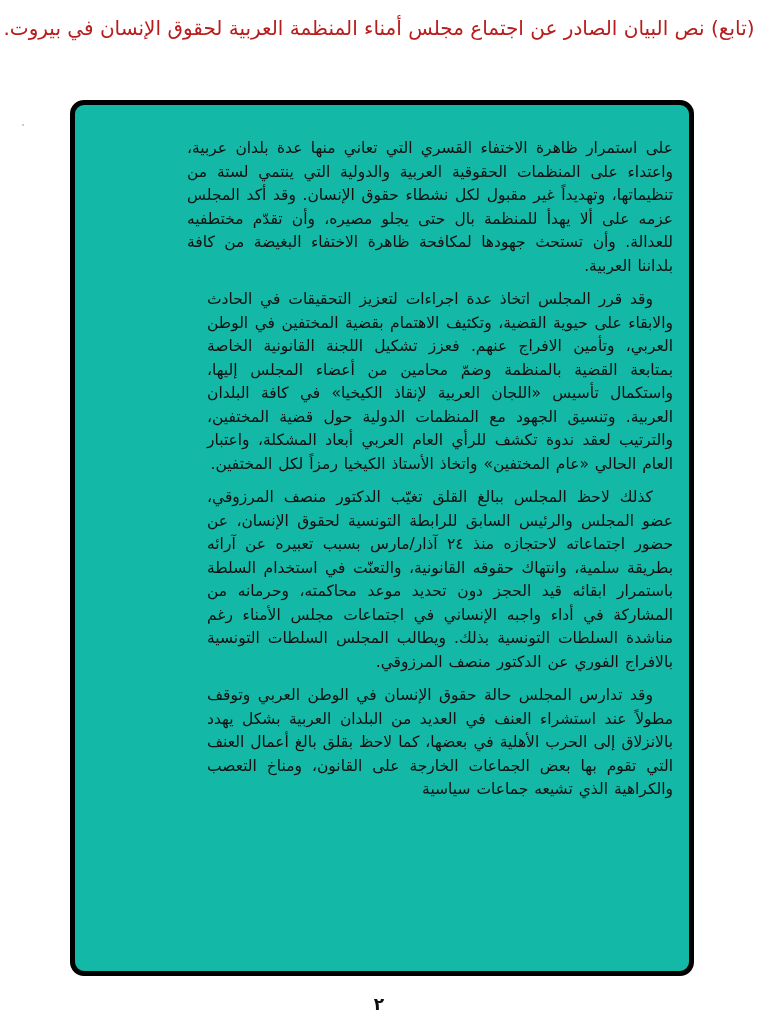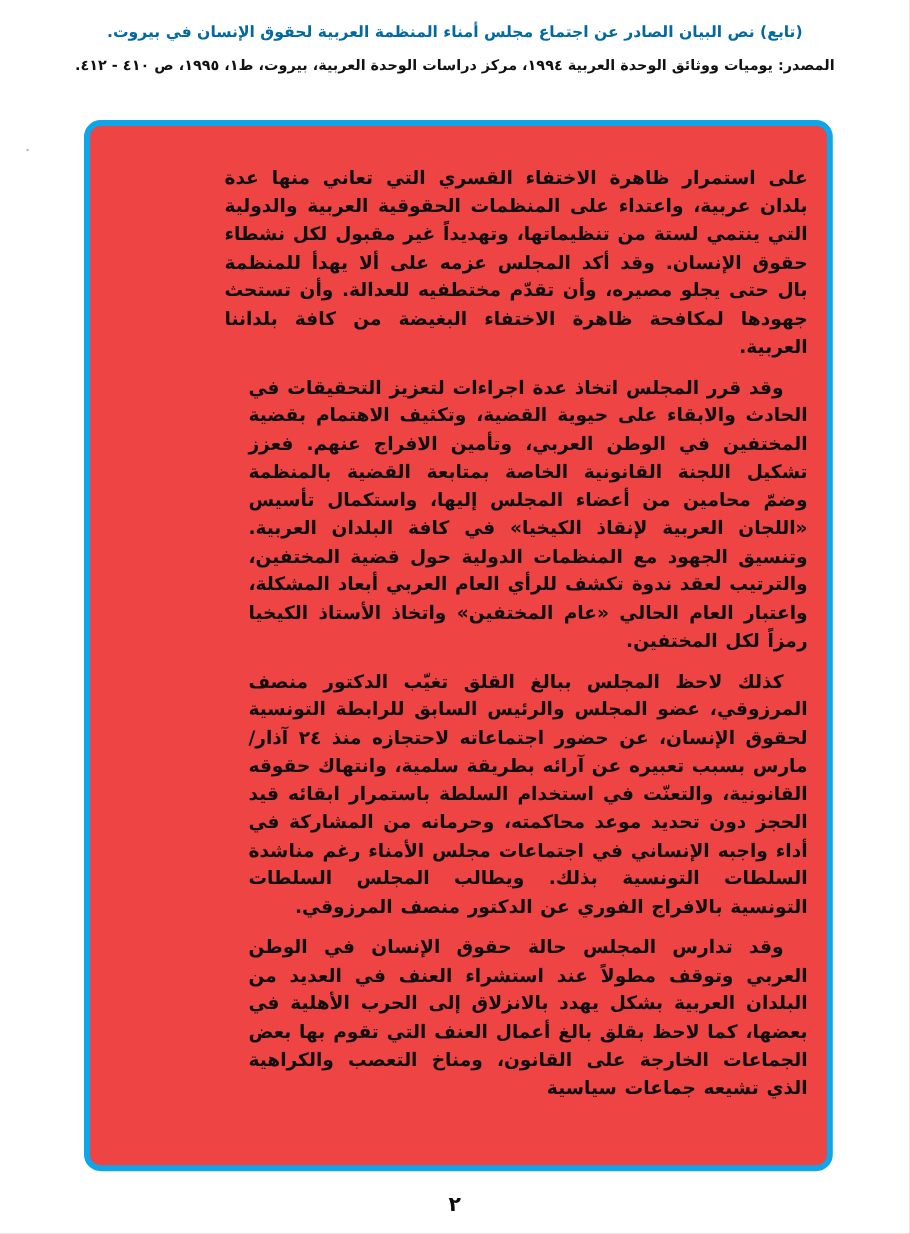--- a/index.html
+++ b/index.html
@@ -9,41 +9,40 @@
     font-family:"DejaVu Sans", sans-serif;
     color:#141414;
   }
   .page-header {
     position:absolute;
     top:16px; left:0; right:0;
     text-align:center;
     direction:rtl;
   }
   .header-title {
-    font-size:13px;
-    font-weight:bold;
-    color:#0369a1;
+    font-size:20px;
+    font-weight:normal;
+    color:#b91c1c;
     letter-spacing:0;
     line-height:24px;
   }
   .header-source {
     margin-top:5px;
     font-size:12px;
     font-weight:bold;
     color:#111;
     line-height:18px;
   }
   .content-box {
     position:absolute;
     left:70px; top:100px;
     width:624px; height:876px;
-    border:5px solid #0ea5e9;
+    border:5px solid #000000;
     border-radius:14px;
-    background:#ef4444;
-    font-weight:bold;
+    background:#14b8a6;
   }
   .text-column {
     position:absolute;
     top:32px;
     right:16px;
     width:486px;
     direction:rtl;
     text-align:justify;
     font-size:15.5px;
     line-height:23.5px;
@@ -67,21 +66,20 @@
     width:2px; height:2px;
     background:#bbb;
     border-radius:50%;
   }
 </style>
 </head>
 <body>
 
 <header class="page-header">
   <div class="header-title">(تابع) نص البيان الصادر عن اجتماع مجلس أمناء المنظمة العربية لحقوق الإنسان في بيروت.</div>
-  <div class="header-source">المصدر: يوميات ووثائق الوحدة العربية ١٩٩٤، مركز دراسات الوحدة العربية، بيروت، ط١، ١٩٩٥، ص ٤١٠ - ٤١٢.</div>
 </header>
 
 <span class="margin-dot"></span>
 
 <section class="content-box">
   <div class="text-column">
     <p>على استمرار ظاهرة الاختفاء القسري التي تعاني منها عدة بلدان عربية، واعتداء على المنظمات الحقوقية العربية والدولية التي ينتمي لستة من تنظيماتها، وتهديداً غير مقبول لكل نشطاء حقوق الإنسان. وقد أكد المجلس عزمه على ألا يهدأ للمنظمة بال حتى يجلو مصيره، وأن تقدّم مختطفيه للعدالة. وأن تستحث جهودها لمكافحة ظاهرة الاختفاء البغيضة من كافة بلداننا العربية.</p>
     <p class="indent">وقد قرر المجلس اتخاذ عدة اجراءات لتعزيز التحقيقات في الحادث والابقاء على حيوية القضية، وتكثيف الاهتمام بقضية المختفين في الوطن العربي، وتأمين الافراج عنهم. فعزز تشكيل اللجنة القانونية الخاصة بمتابعة القضية بالمنظمة وضمّ محامين من أعضاء المجلس إليها، واستكمال تأسيس «اللجان العربية لإنقاذ الكيخيا» في كافة البلدان العربية. وتنسيق الجهود مع المنظمات الدولية حول قضية المختفين، والترتيب لعقد ندوة تكشف للرأي العام العربي أبعاد المشكلة، واعتبار العام الحالي «عام المختفين» واتخاذ الأستاذ الكيخيا رمزاً لكل المختفين.</p>
     <p class="indent">كذلك لاحظ المجلس ببالغ القلق تغيّب الدكتور منصف المرزوقي، عضو المجلس والرئيس السابق للرابطة التونسية لحقوق الإنسان، عن حضور اجتماعاته لاحتجازه منذ ٢٤ آذار/مارس بسبب تعبيره عن آرائه بطريقة سلمية، وانتهاك حقوقه القانونية، والتعنّت في استخدام السلطة باستمرار ابقائه قيد الحجز دون تحديد موعد محاكمته، وحرمانه من المشاركة في أداء واجبه الإنساني في اجتماعات مجلس الأمناء رغم مناشدة السلطات التونسية بذلك. ويطالب المجلس السلطات التونسية بالافراج الفوري عن الدكتور منصف المرزوقي.</p>
     <p class="indent">وقد تدارس المجلس حالة حقوق الإنسان في الوطن العربي وتوقف مطولاً عند استشراء العنف في العديد من البلدان العربية بشكل يهدد بالانزلاق إلى الحرب الأهلية في بعضها، كما لاحظ بقلق بالغ أعمال العنف التي تقوم بها بعض الجماعات الخارجة على القانون، ومناخ التعصب والكراهية الذي تشيعه جماعات سياسية</p>

